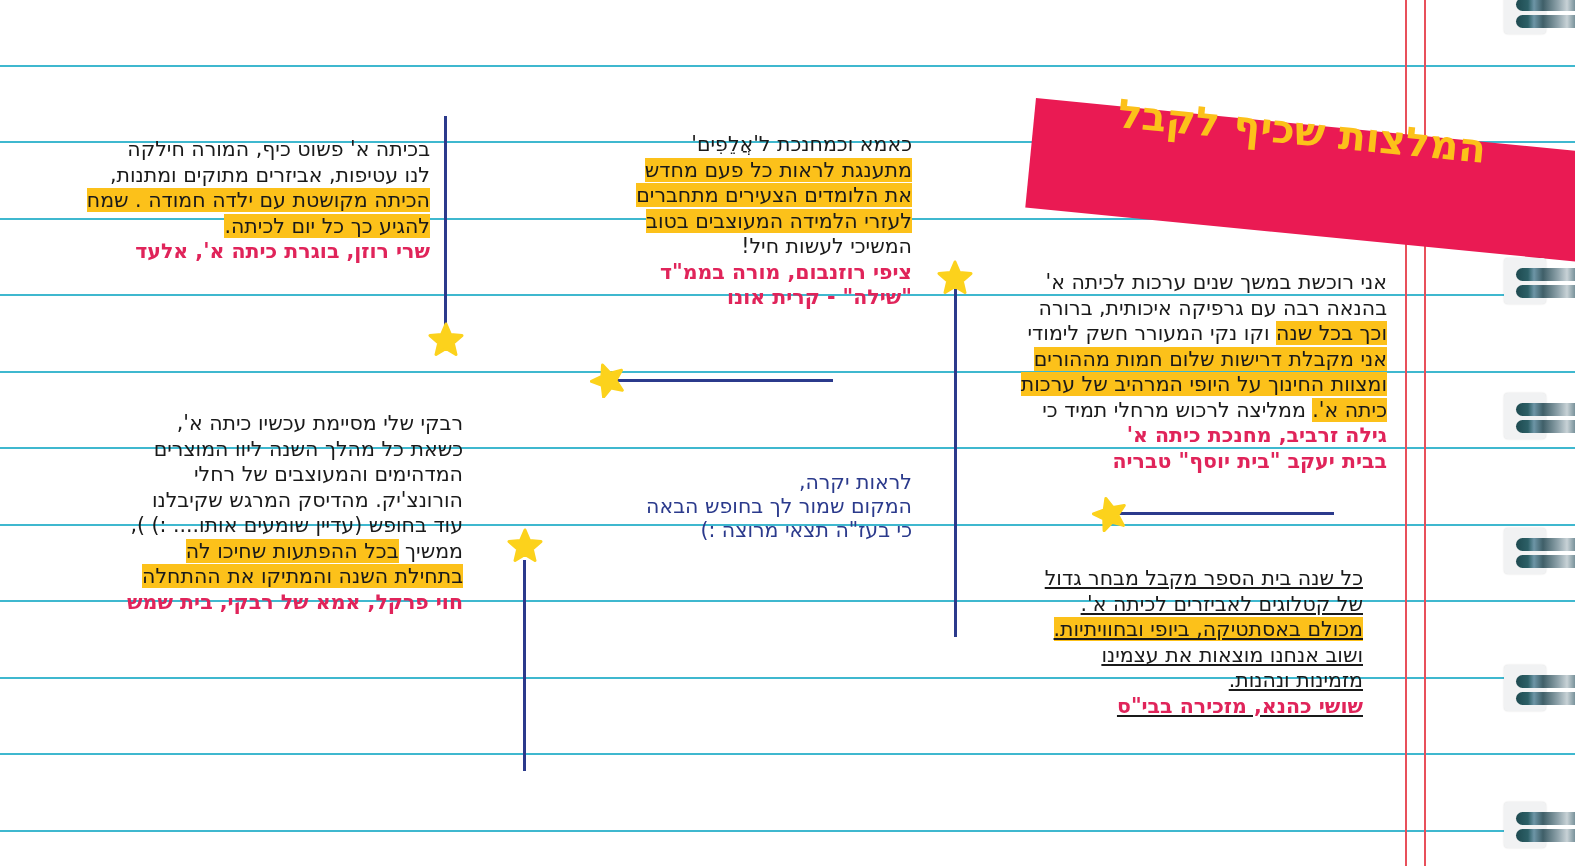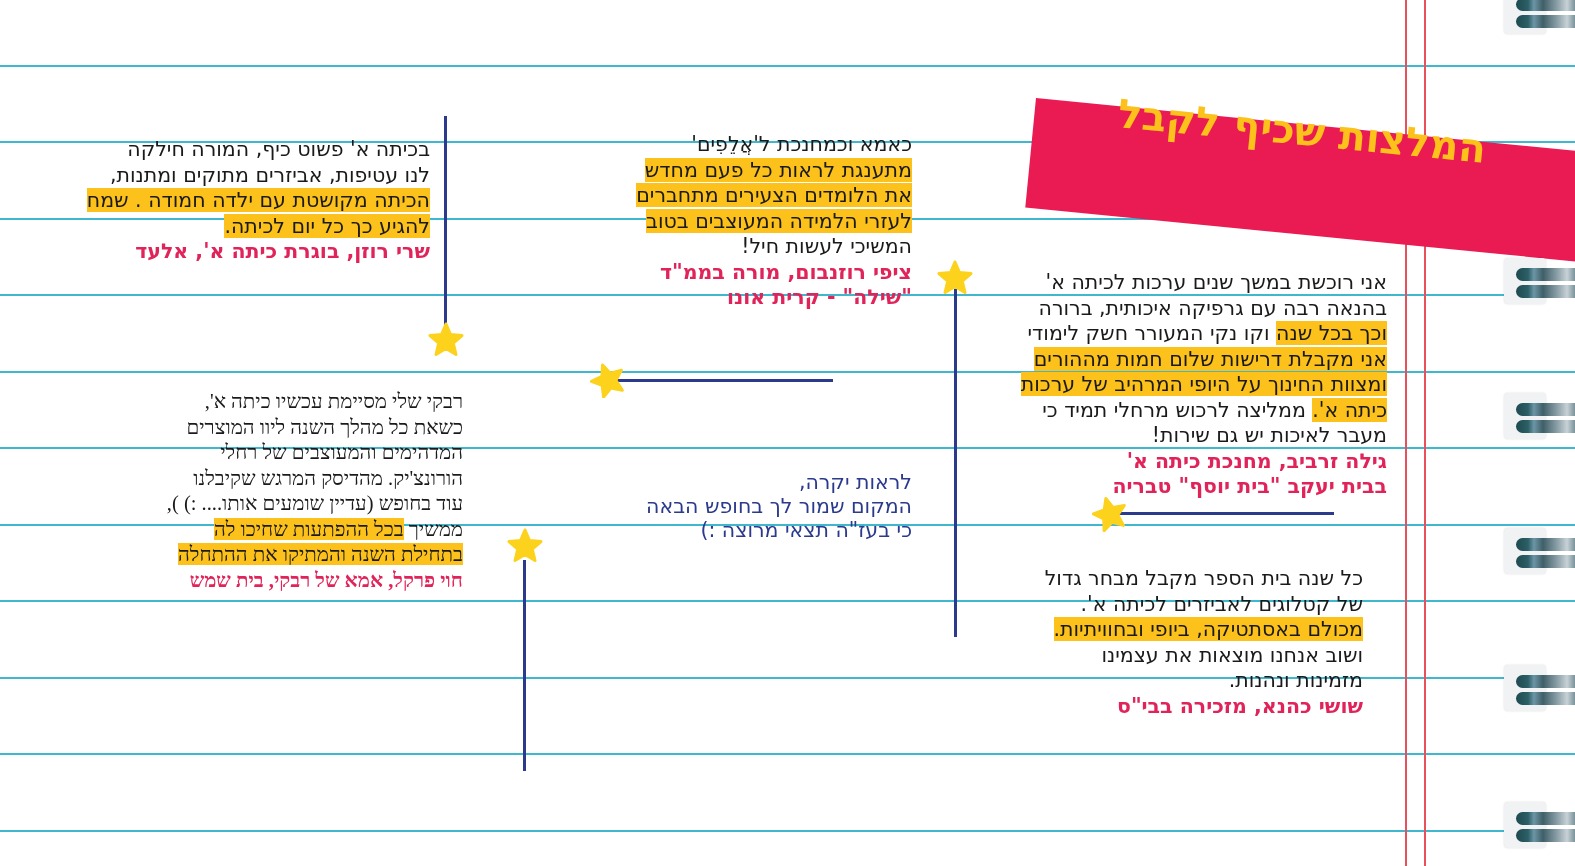--- a/index.html
+++ b/index.html
@@ -103,21 +103,20 @@
     <path d="M18 2 L22.5 12.5 L34 13.5 L25.3 21 L28 32.5 L18 26.5 L8 32.5 L10.7 21 L2 13.5 L13.5 12.5 Z" fill="#fcd21c" stroke="#fcd21c" stroke-width="3" stroke-linejoin="round"></path>
   </svg>
 
 <div class="block" style="left:975px; top:246px; width:412px;margin-top:24px;">
   <span class="line">אני רוכשת במשך שנים ערכות לכיתה א'</span>
   <span class="line">בהנאה רבה עם גרפיקה איכותית, ברורה</span>
   <span class="line"><span class="hl">וכך בכל שנה</span> <span>וקו נקי המעורר חשק לימודי</span></span>
   <span class="line"><span class="hl">אני מקבלת דרישות שלום חמות מההורים</span></span>
   <span class="line"><span class="hl">ומצוות החינוך על היופי המרהיב של ערכות</span></span>
   <span class="line"><span class="hl">כיתה א'.</span><span> ממליצה לרכוש מרחלי תמיד כי</span></span>
-  <span class="line">מעבר לאיכות יש גם שירות!</span>
   <span class="line sig">גילה זרביב, מחנכת כיתה א'</span>
   <span class="line sig">בבית יעקב "בית יוסף" טבריה</span>
 </div>
 
 <div class="block" style="left:600px; top:132px; width:312px;">
   <span class="line">כאמא וכמחנכת ל'אֲלֵפִים'</span>
   <span class="line"><span class="hl">מתענגת לראות כל פעם מחדש</span></span>
   <span class="line"><span class="hl">את הלומדים הצעירים מתחברים</span></span>
   <span class="line"><span class="hl">לעזרי הלמידה המעוצבים בטוב</span></span>
   <span class="line">המשיכי לעשות חיל!</span>
@@ -126,37 +125,37 @@
 </div>
 
 <div class="block" style="left:60px; top:114px; width:370px;margin-top:23px;">
   <span class="line">בכיתה א' פשוט כיף, המורה חילקה</span>
   <span class="line">לנו  עטיפות, אביזרים מתוקים ומתנות,</span>
   <span class="line"><span class="hl">הכיתה מקושטת עם ילדה חמודה . שמח</span></span>
   <span class="line"><span class="hl">להגיע כך כל יום לכיתה.</span></span>
   <span class="line sig">שרי רוזן, בוגרת כיתה א', אלעד</span>
 </div>
 
-<div class="block" style="left:95px; top:389px; width:368px;font-family:Liberation Serif, serif;">
+<div class="block" style="left:95px; top:411px; width:368px;">
   <span class="line">רבקי שלי מסיימת עכשיו כיתה א',</span>
   <span class="line">כשאת כל מהלך השנה ליוו המוצרים</span>
   <span class="line">המדהימים והמעוצבים של רחלי</span>
   <span class="line">הורונצ'יק. מהדיסק המרגש שקיבלנו</span>
   <span class="line">עוד בחופש (עדיין שומעים אותו.... :) ),</span>
   <span class="line"><span>ממשיך</span> <span class="hl">בכל ההפתעות שחיכו לה</span></span>
   <span class="line"><span class="hl">בתחילת השנה והמתיקו את ההתחלה</span></span>
   <span class="line sig">חוי פרקל, אמא של רבקי, בית שמש</span>
 </div>
 
 <div class="block blue-text" style="left:630px; top:470px; width:282px; line-height:24px;">
   <span class="line">לראות יקרה,</span>
   <span class="line">המקום שמור לך בחופש הבאה</span>
   <span class="line">כי בעז"ה תצאי מרוצה :)</span>
 </div>
 
-<div class="block" style="left:1005px; top:566px; width:358px;">
+<div class="block" style="left:1005px; top:566px; width:358px;text-decoration:underline;">
   <span class="line">כל שנה בית הספר מקבל מבחר גדול</span>
   <span class="line">של קטלוגים לאביזרים לכיתה א'.</span>
   <span class="line"><span class="hl">מכולם באסתטיקה, ביופי ובחוויתיות.</span></span>
   <span class="line">ושוב אנחנו מוצאות את עצמינו</span>
   <span class="line">מזמינות ונהנות.</span>
   <span class="line sig">שושי כהנא, מזכירה בבי"ס</span>
 </div>
 
 </body></html>

